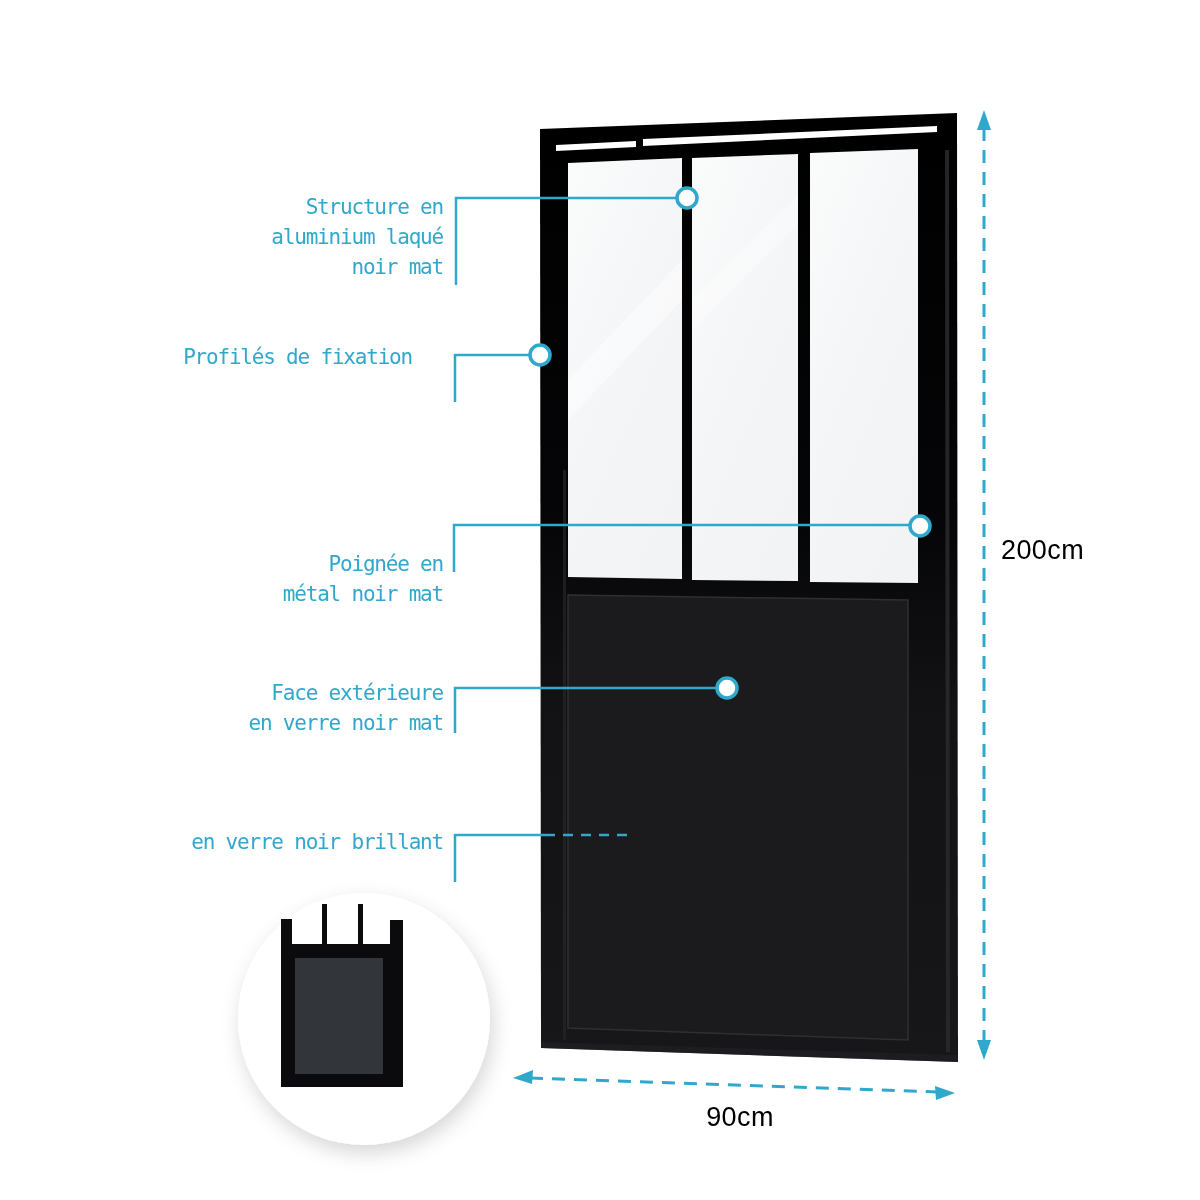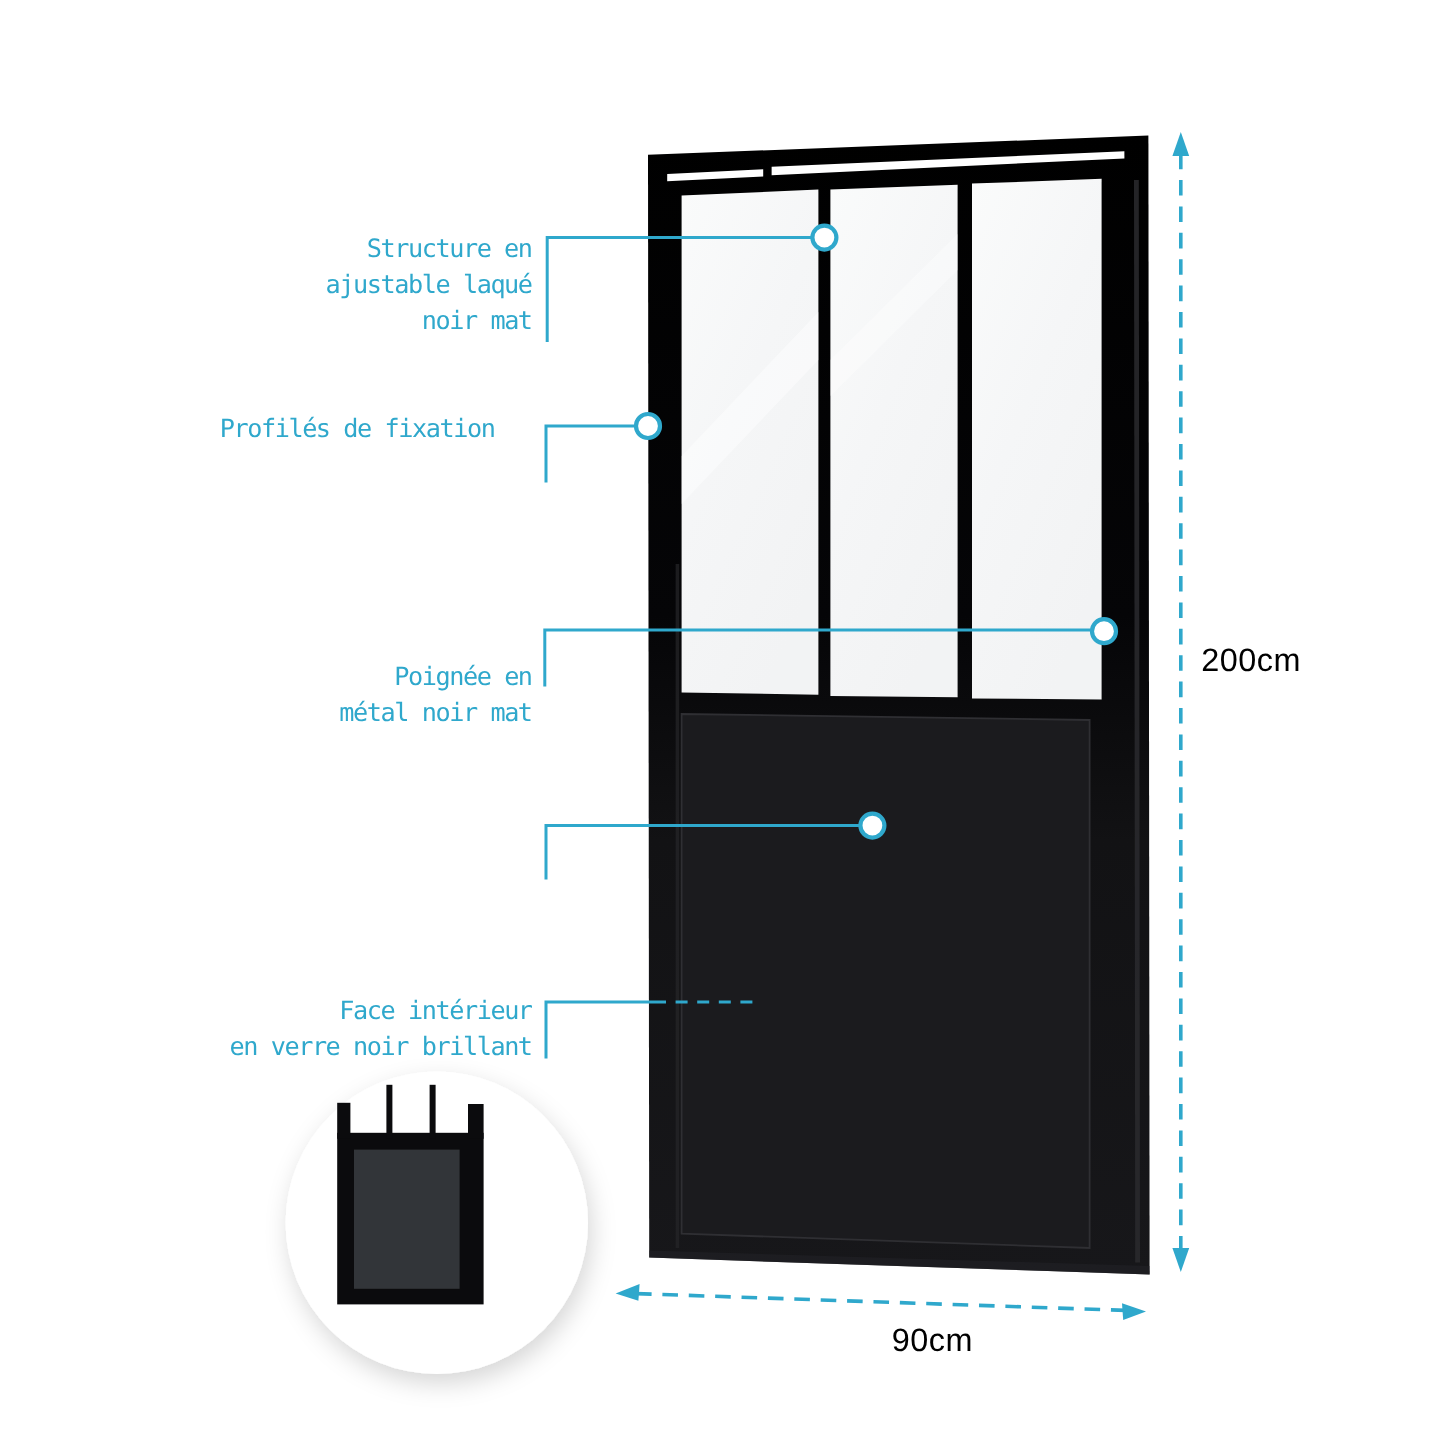--- a/index.html
+++ b/index.html
@@ -105,35 +105,38 @@
     </g>
     <g>
       <line x1="530" y1="1078" x2="938" y2="1092" stroke="#2FA8CC" stroke-width="3" stroke-dasharray="13 9"></line>
       <polygon points="513,1078 533,1070 532,1084" fill="#2FA8CC"></polygon>
       <polygon points="955,1093 935,1086 936,1100" fill="#2FA8CC"></polygon>
     </g>
   </svg>
 
   <div class="callout" style="right:757px;top:192px;">
     <div>Structure en</div>
-    <div>ajustable laqué</div>
+    <div>aluminium laqué</div>
     <div>noir mat</div>
   </div>
 
   <div class="callout" style="right:788px;top:342px;">
     <div>Profilés de fixation</div>
   </div>
 
   <div class="callout" style="right:757px;top:517px;margin-top:32px;">
     <div>Poignée en</div>
     <div>métal noir mat</div>
   </div>
 
+  <div class="callout" style="right:757px;top:678px;">
+    <div>Face extérieure</div>
+    <div>en verre noir mat</div>
+  </div>
 
   <div class="callout" style="right:757px;top:827px;">
-    <div>Face intérieur</div>
     <div>en verre noir brillant</div>
   </div>
 
   <div class="dim" style="left:1001px;top:535px;">200cm</div>
-  <div class="dim dim-width" style="left:722px;top:1102px;">90cm</div>
+  <div class="dim dim-width" style="left:685px;top:1102px;">90cm</div>
 
 </div>
 
 </body></html>

